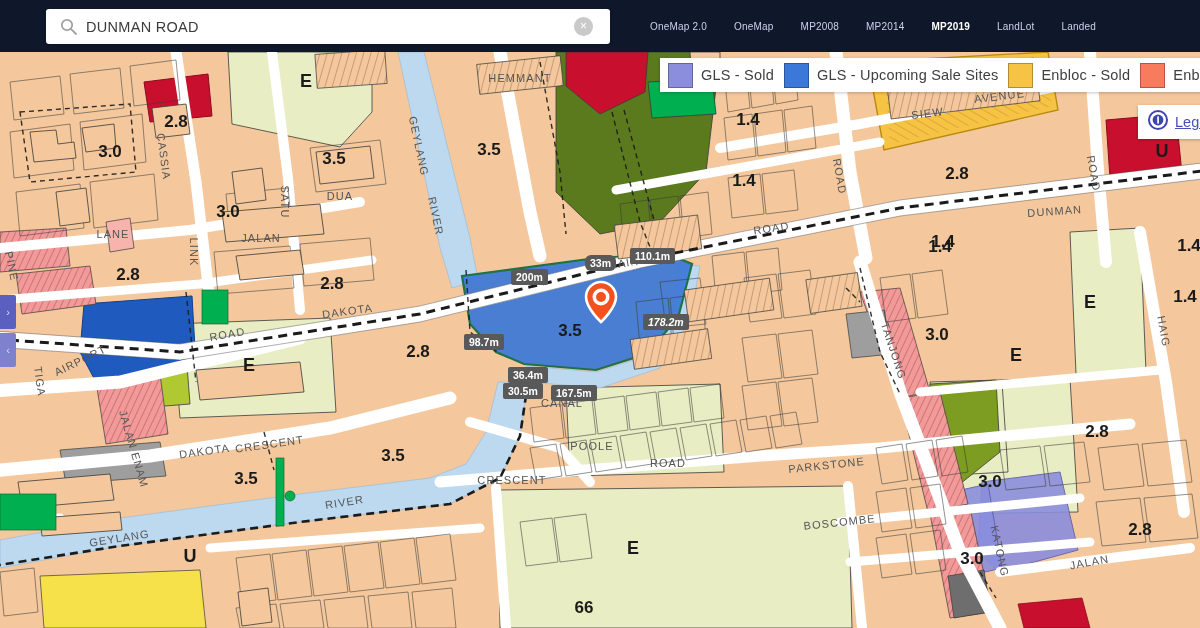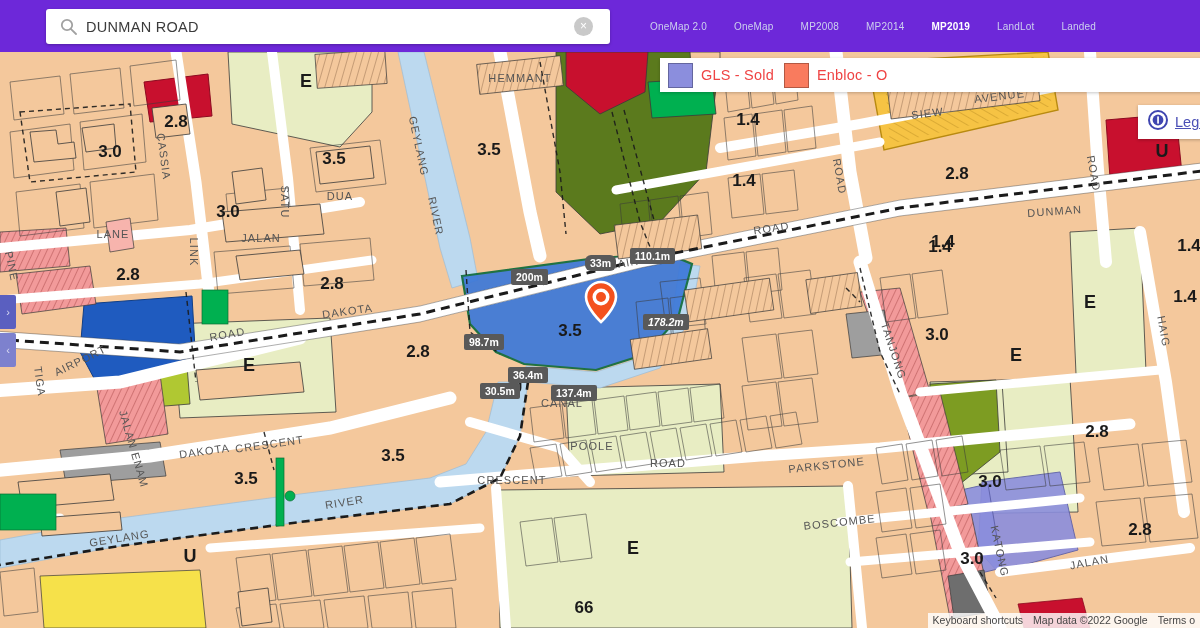--- a/index.html
+++ b/index.html
@@ -8,21 +8,21 @@
     overflow: hidden;
     font-family: "Liberation Sans", sans-serif;
     background: #ffffff;
   }
   #app { position: relative; width: 1200px; height: 628px; overflow: hidden; }
 
   
   .header {
     position: absolute; top: 0; left: 0;
     width: 1200px; height: 52px;
-    background: #6d28d9;
+    background: #0f172a;
     z-index: 60;
     display: flex; align-items: center;
   }
   .search-wrap {
     position: absolute; left: 46px; top: 9px;
     width: 564px; height: 35px;
     background: #fff; border-radius: 3px;
     display: flex; align-items: center;
     box-shadow: 0 1px 3px rgba(0,0,0,.25);
   }
@@ -66,21 +66,21 @@
     height: 34px;
     background: #ffffff;
     display: flex; align-items: center;
     padding: 0 0 0 8px; gap: 10px;
     box-shadow: 0 1px 3px rgba(0,0,0,.22);
     z-index: 40;
     width: 560px;
   }
   .legend-item { display: flex; align-items: center; gap: 8px; flex: 0 0 auto; }
   .legend-sw { width: 25px; height: 25px; border: 1px solid rgba(0,0,0,.28); flex: 0 0 auto; }
-  .legend-lb { font-size: 14.5px; color: #ef4444; white-space: nowrap; letter-spacing: .2px; }
+  .legend-lb { font-size: 14.5px; color: #404040; white-space: nowrap; letter-spacing: .2px; }
 
   
   .legend-btn {
     position: absolute; top: 105px; left: 1138px;
     height: 34px; background: #fff;
     display: flex; align-items: center; gap: 7px;
     padding: 0 10px;
     box-shadow: 0 1px 3px rgba(0,0,0,.25);
     z-index: 41; cursor: pointer;
     width: 90px;
@@ -408,50 +408,53 @@
         </g>
     </svg>
 
     <div id="chips">
         <div class="chip" style="left: 511px; top: 217px;">200m</div>
         <div class="chip" style="left: 585px; top: 203px; border-radius: 6px;">33m</div>
         <div class="chip" style="left: 630px; top: 196px;">110.1m</div>
         <div class="chip" style="left: 643px; top: 262px; font-style: italic;">178.2m</div>
         <div class="chip" style="left: 464px; top: 282px;">98.7m</div>
         <div class="chip" style="left: 508px; top: 315px;">36.4m</div>
-        <div class="chip" style="left: 480px; top: 331px;">30.5m</div>
-        <div class="chip" style="left: 551px; top: 333px;">137.4m</div>
+        <div class="chip" style="left: 503px; top: 331px;">30.5m</div>
+        <div class="chip" style="left: 551px; top: 333px;">167.5m</div>
       </div>
 
     <div class="marker" style="left:584px; top:228px;">
       <svg viewBox="0 0 34 44" width="34" height="44">
         <path d="M17 2 C8.7 2 2 8.7 2 17 c0 11 15 25 15 25 s15-14 15-25 C32 8.7 25.3 2 17 2 z" fill="#f4511e" stroke="#ffffff" stroke-width="2.6"></path>
         <circle cx="17" cy="17" r="8.5" fill="#ffffff"></circle>
         <circle cx="17" cy="17" r="5" fill="#f4511e"></circle>
       </svg>
     </div>
 
-    <div class="attrib">
-      <span>Keyboard shortcuts</span>
-      <span>Map data ©2022 Google</span>
-      <span>Terms o</span>
-    </div>
   </div>
 
   <div class="side-tab t1">
     <span>›</span>
   </div>
   <div class="side-tab t2">
     <span>‹</span>
   </div>
 
   <div class="legend-bar" id="legendbar">
       <div class="legend-item">
         <div class="legend-sw" style="background: rgb(139, 142, 221);"></div>
         <div class="legend-lb">GLS - Sold</div>
+      </div>
+      <div class="legend-item">
+        <div class="legend-sw" style="background: rgb(60, 120, 216);"></div>
+        <div class="legend-lb">GLS - Upcoming Sale Sites</div>
+      </div>
+      <div class="legend-item">
+        <div class="legend-sw" style="background: rgb(246, 195, 68);"></div>
+        <div class="legend-lb">Enbloc - Sold</div>
       </div>
       <div class="legend-item">
         <div class="legend-sw" style="background: rgb(249, 123, 94);"></div>
         <div class="legend-lb">Enbloc - O</div>
       </div>
     </div>
 
   <div class="legend-btn">
     <span>
       <svg width="20" height="20" viewBox="0 0 20 20">

